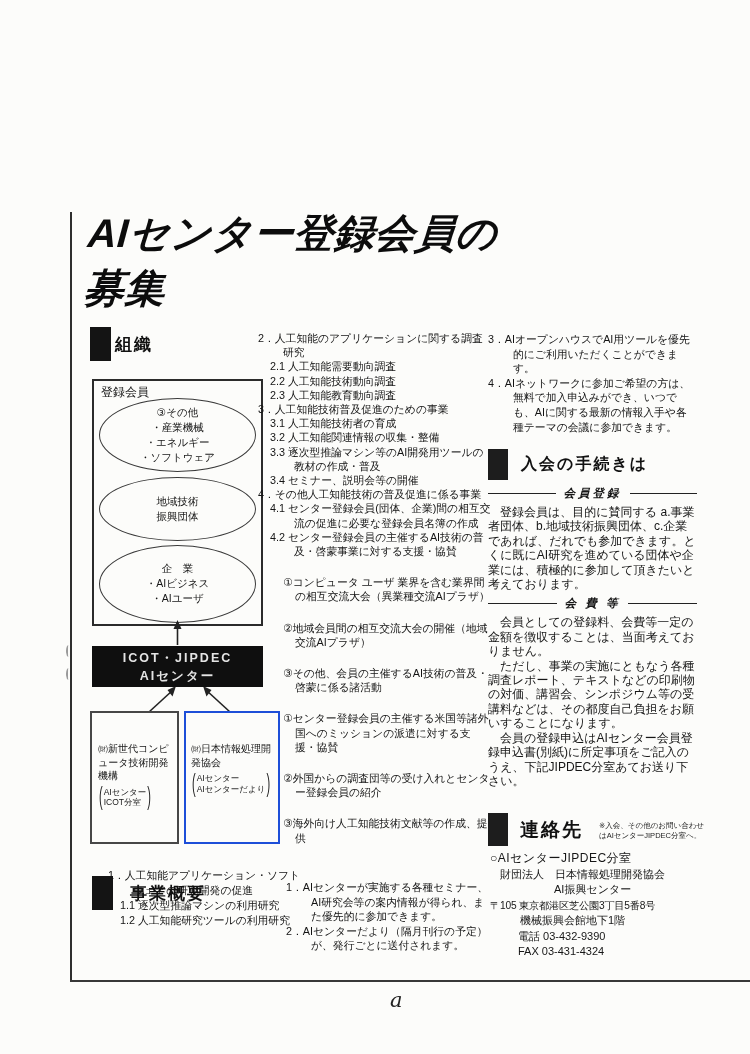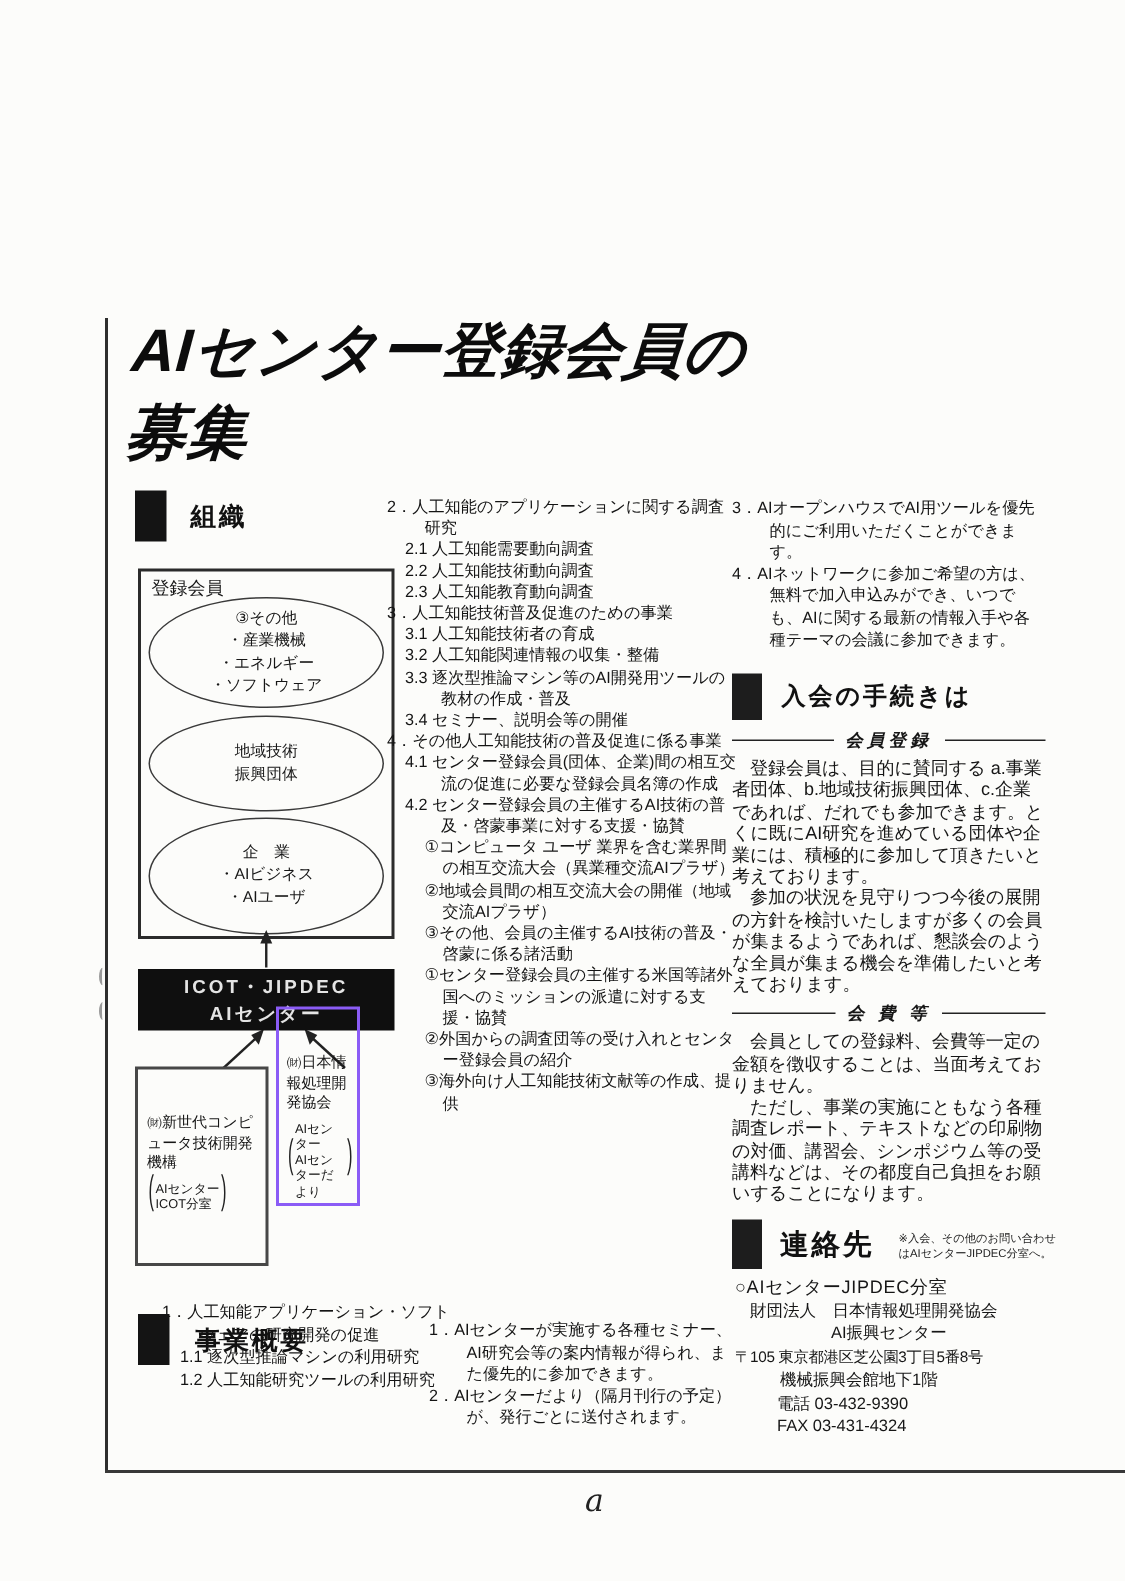--- a/index.html
+++ b/index.html
@@ -23,21 +23,21 @@
   .title {
     left:86px; top:206px; width:440px;
     font-size:40px; font-weight:800; font-style:italic;
     letter-spacing:0.5px; transform:skewX(-4deg); color:#0c0c0c;
   }
 
   
   .sec { display:flex; align-items:flex-start; }
   .bar { background:#141414; flex:none; }
   .sec .t { font-weight:700; letter-spacing:2px; color:#111; }
-  #org-head { left:90px; top:327px; gap:16px; }
+  #org-head { left:90px; top:327px; gap:4px; }
   #org-head .bar { width:21px; height:34px; }
   #org-head .t { font-size:17px; padding-top:6px; }
   #ov-head { left:92px; top:876px; gap:17px; }
   #ov-head .bar { width:21px; height:34px; }
   #ov-head .t { font-size:17px; padding-top:6px; }
   #mb-head { left:288px; top:841px; gap:13px; }
   #mb-head .bar { width:19px; height:31px; }
   #mb-head .t { font-size:15.5px; padding-top:5px; letter-spacing:1.5px; }
   #adm-head { left:488px; top:449px; gap:13px; }
   #adm-head .bar { width:20px; height:31px; background:#1d1d1d; }
@@ -48,31 +48,31 @@
   #ct-head .note { font-size:7.5px; line-height:10px; padding-top:8px; padding-left:4px; color:#222; }
 
   
   #reg-box { left:92px; top:379px; width:171px; height:247px; border:2px solid #2b2b2b; font-size:12px; padding:3px 0 0 7px; }
   .ellipse { left:99px; width:157px; border:1.5px solid #3a3a3a; border-radius:50%; text-align:center; font-size:10.5px; line-height:15px; }
   #e1 { top:398px; height:74px; padding-top:6px; }
   #e2 { top:477px; height:64px; padding-top:16px; }
   #e3 { top:545px; height:78px; padding-top:15px; }
   #cbox { left:92px; top:646px; width:171px; height:41px; background:#0f0f0f; color:#e4e4e4; text-align:center; font-weight:700; font-size:12.5px; line-height:18px; letter-spacing:2px; padding-top:3px; }
   #lbox { left:90px; top:711px; width:89px; height:133px; border:2px solid #474747; font-size:10px; line-height:13.5px; padding:29px 3px 0 6px; }
-  #rbox { left:184px; top:671px; width:56px; height:133px; border:2px solid #8b5cf6; font-size:10px; line-height:13.5px; padding:29px 2px 0 5px; }
+  #rbox { left:184px; top:711px; width:96px; height:133px; border:2px solid #1d4ed8; font-size:10px; line-height:13.5px; padding:29px 2px 0 5px; }
   .paren { display:flex; align-items:center; margin-top:4px; }
   .paren .p { font-size:11px; transform:scaleY(2.4); padding:0 1px; color:#222; }
   .paren .pl { font-size:8.5px; line-height:10.5px; }
   #arrows { left:85px; top:616px; }
 
   
   .li { font-size:10.8px; line-height:14.2px; color:#141414; }
   .lv0 { padding-left:25px; text-indent:-25px; }
   .lv1 { margin-left:12px; padding-left:24px; text-indent:-24px; }
-  .lv2 { margin-left:25px; padding-left:12px; text-indent:-12px; }
+  .lv2 { margin-left:25px; padding-left:12px; text-indent:-12px;margin-top:17px; }
   #acts { left:258px; top:331px; width:233px; }
   #ov-items { left:88px; top:868px; width:196px;margin-left:20px; }
   #ov-items .li { line-height:15px; }
   #mb-items { left:286px; top:880px; width:208px; }
   #mb-items .li { line-height:14.6px; }
   #rt-items { left:488px; top:332px; width:208px; }
   #rt-items .li { line-height:14.6px; }
 
   
   #adm-body { left:488px; top:486px; width:209px; }
@@ -213,26 +213,26 @@
   <div class="abs sec" id="adm-head">
     <div class="bar"></div>
     <div class="t">入会の手続きは</div>
   </div>
 
   <div class="abs" id="adm-body">
     <div class="divider">
       <span class="dl">会員登録</span>
     </div>
     <p>　登録会員は、目的に賛同する a.事業者団体、b.地域技術振興団体、c.企業であれば、だれでも参加できます。とくに既にAI研究を進めている団体や企業には、積極的に参加して頂きたいと考えております。</p>
-    <p>　参加の状況を見守りつつ今後の展開の方針を検討いたしますが多くの会員が集まるようであれば、懇談会のような全員が集まる機会を準備したいと考えております。</p>
     <div class="divider" id="div2">
       <span class="dl">会 費 等</span>
     </div>
     <p>　会員としての登録料、会費等一定の金額を徴収することは、当面考えておりません。</p>
     <p>　ただし、事業の実施にともなう各種調査レポート、テキストなどの印刷物の対価、講習会、シンポジウム等の受講料などは、その都度自己負担をお願いすることになります。</p>
+    <p>　会員の登録申込はAIセンター会員登録申込書(別紙)に所定事項をご記入のうえ、下記JIPDEC分室あてお送り下さい。</p>
   </div>
 
   <div class="abs sec" id="ct-head">
     <div class="bar"></div>
     <div class="t">連絡先</div>
     <div class="note">
       <div>※入会、その他のお問い合わせ</div>
       <div>はAIセンターJIPDEC分室へ。</div>
     </div>
   </div>

